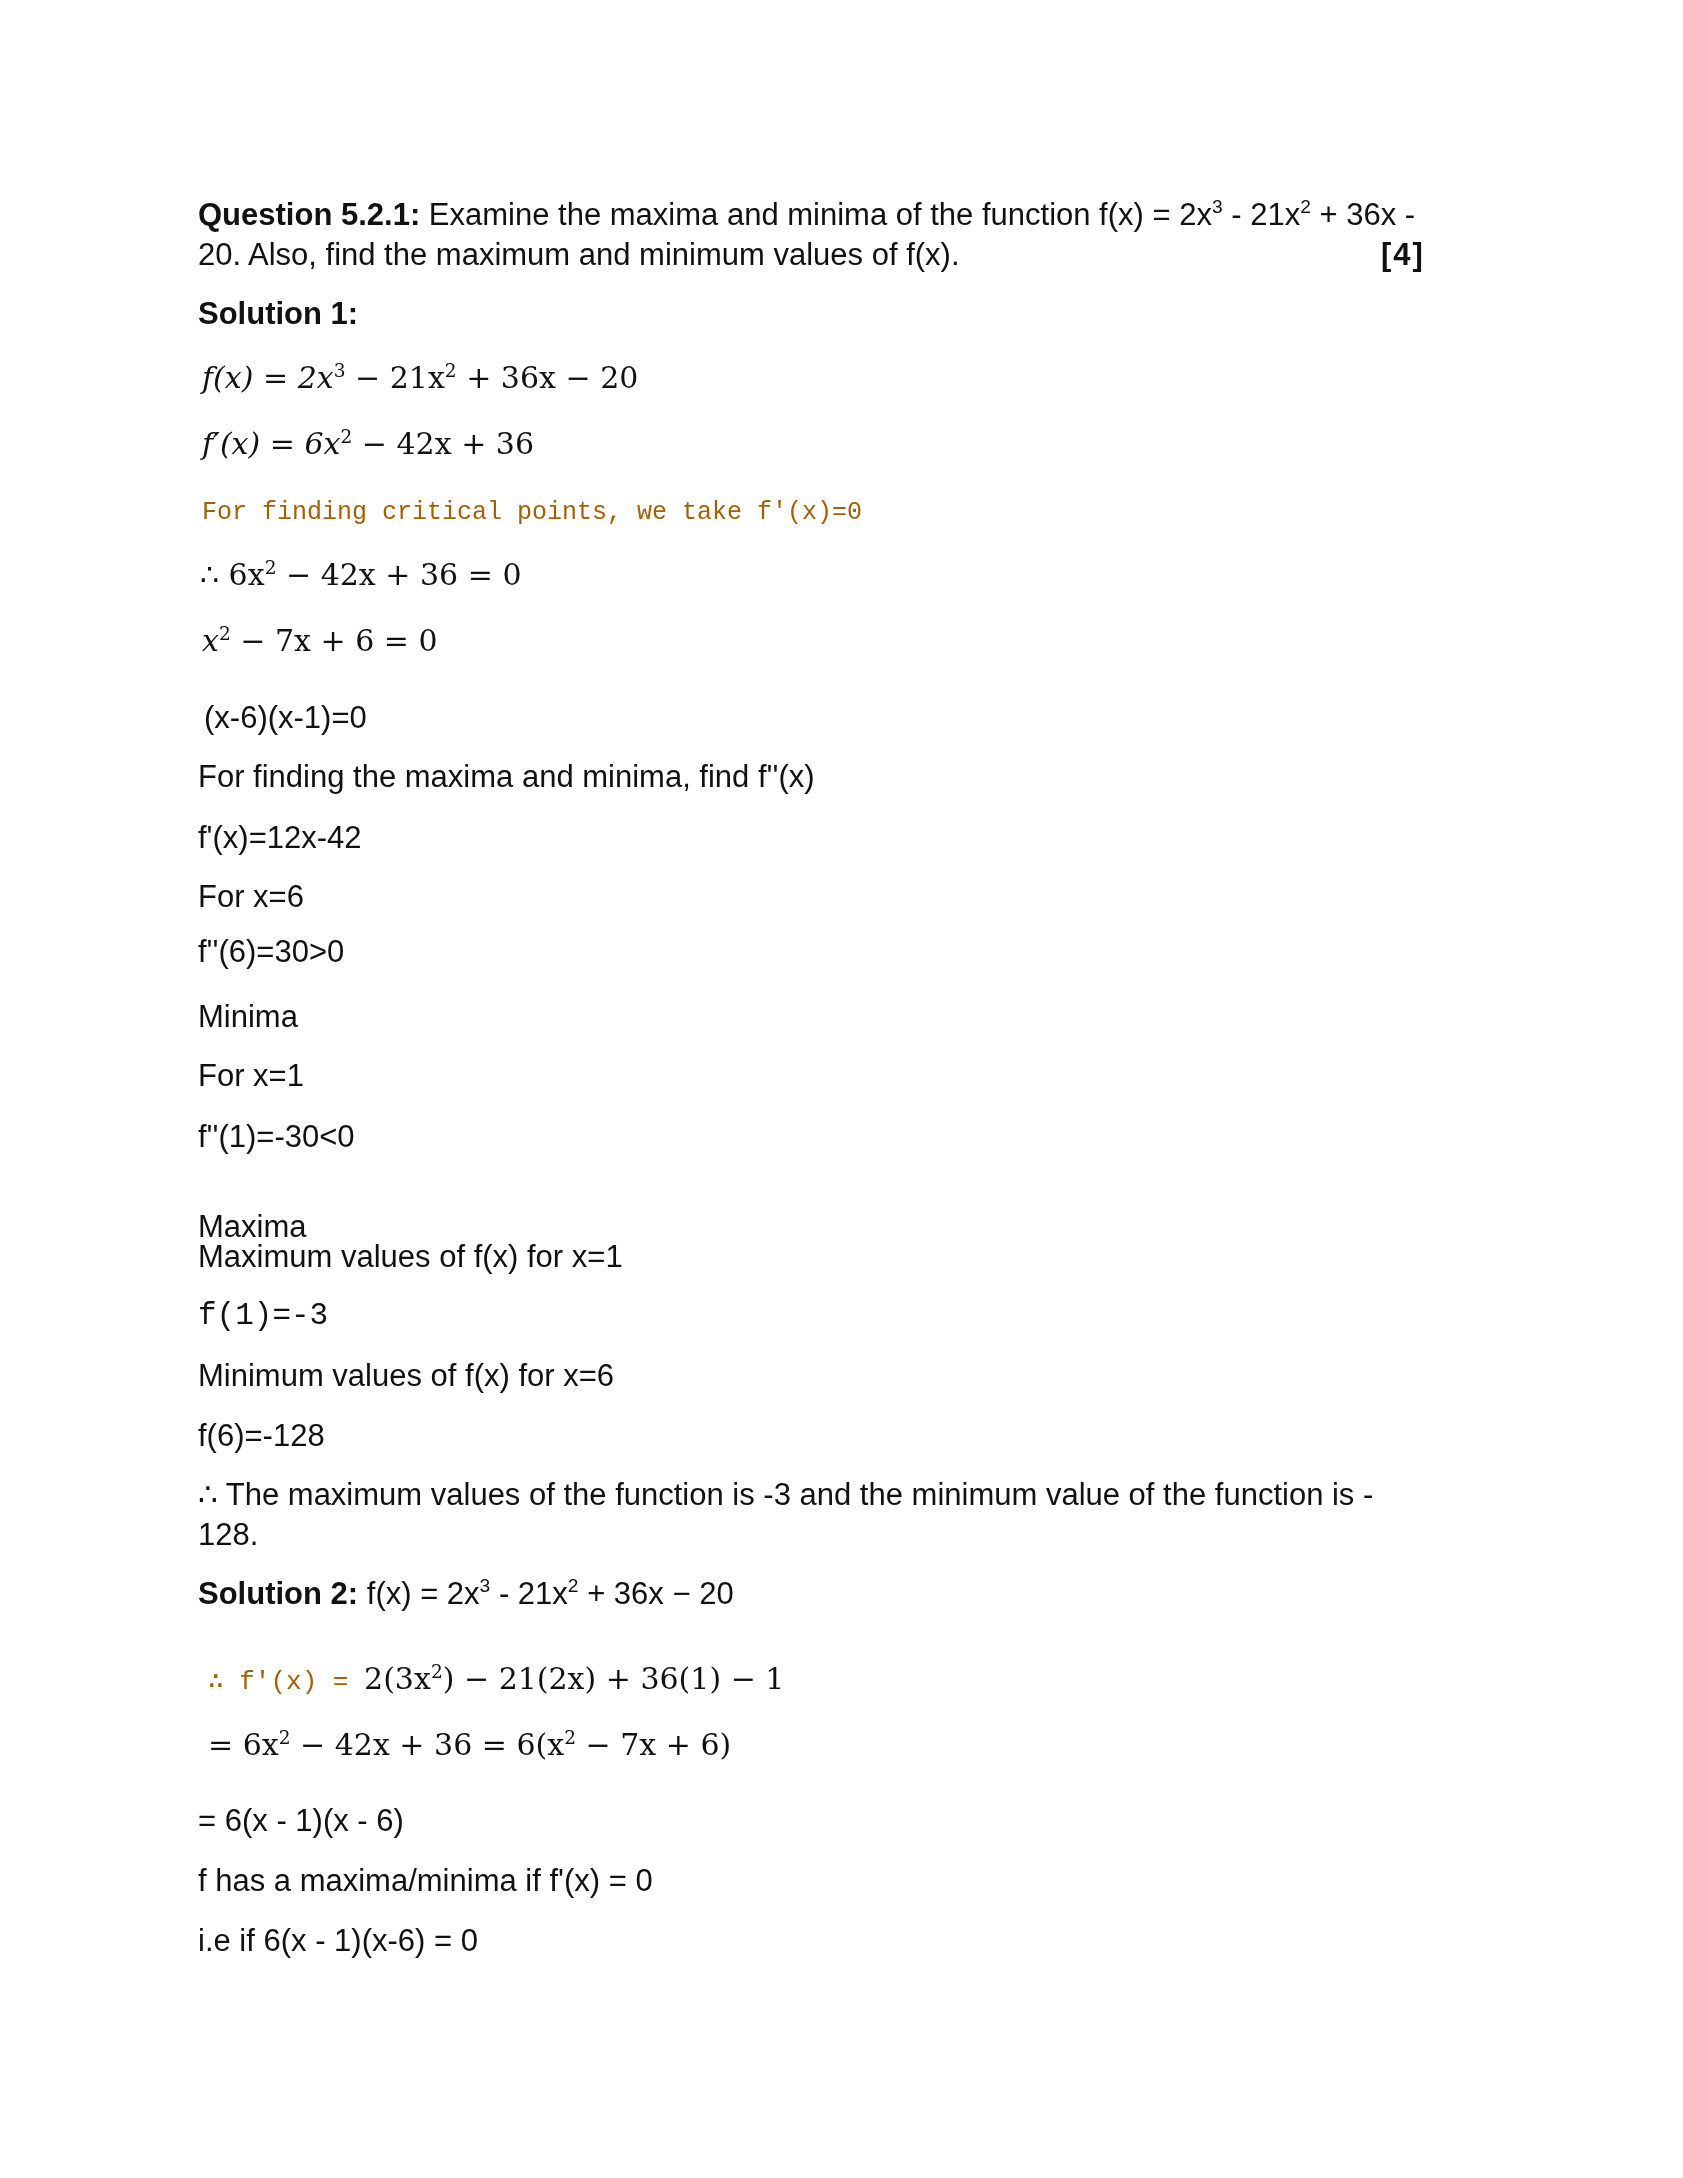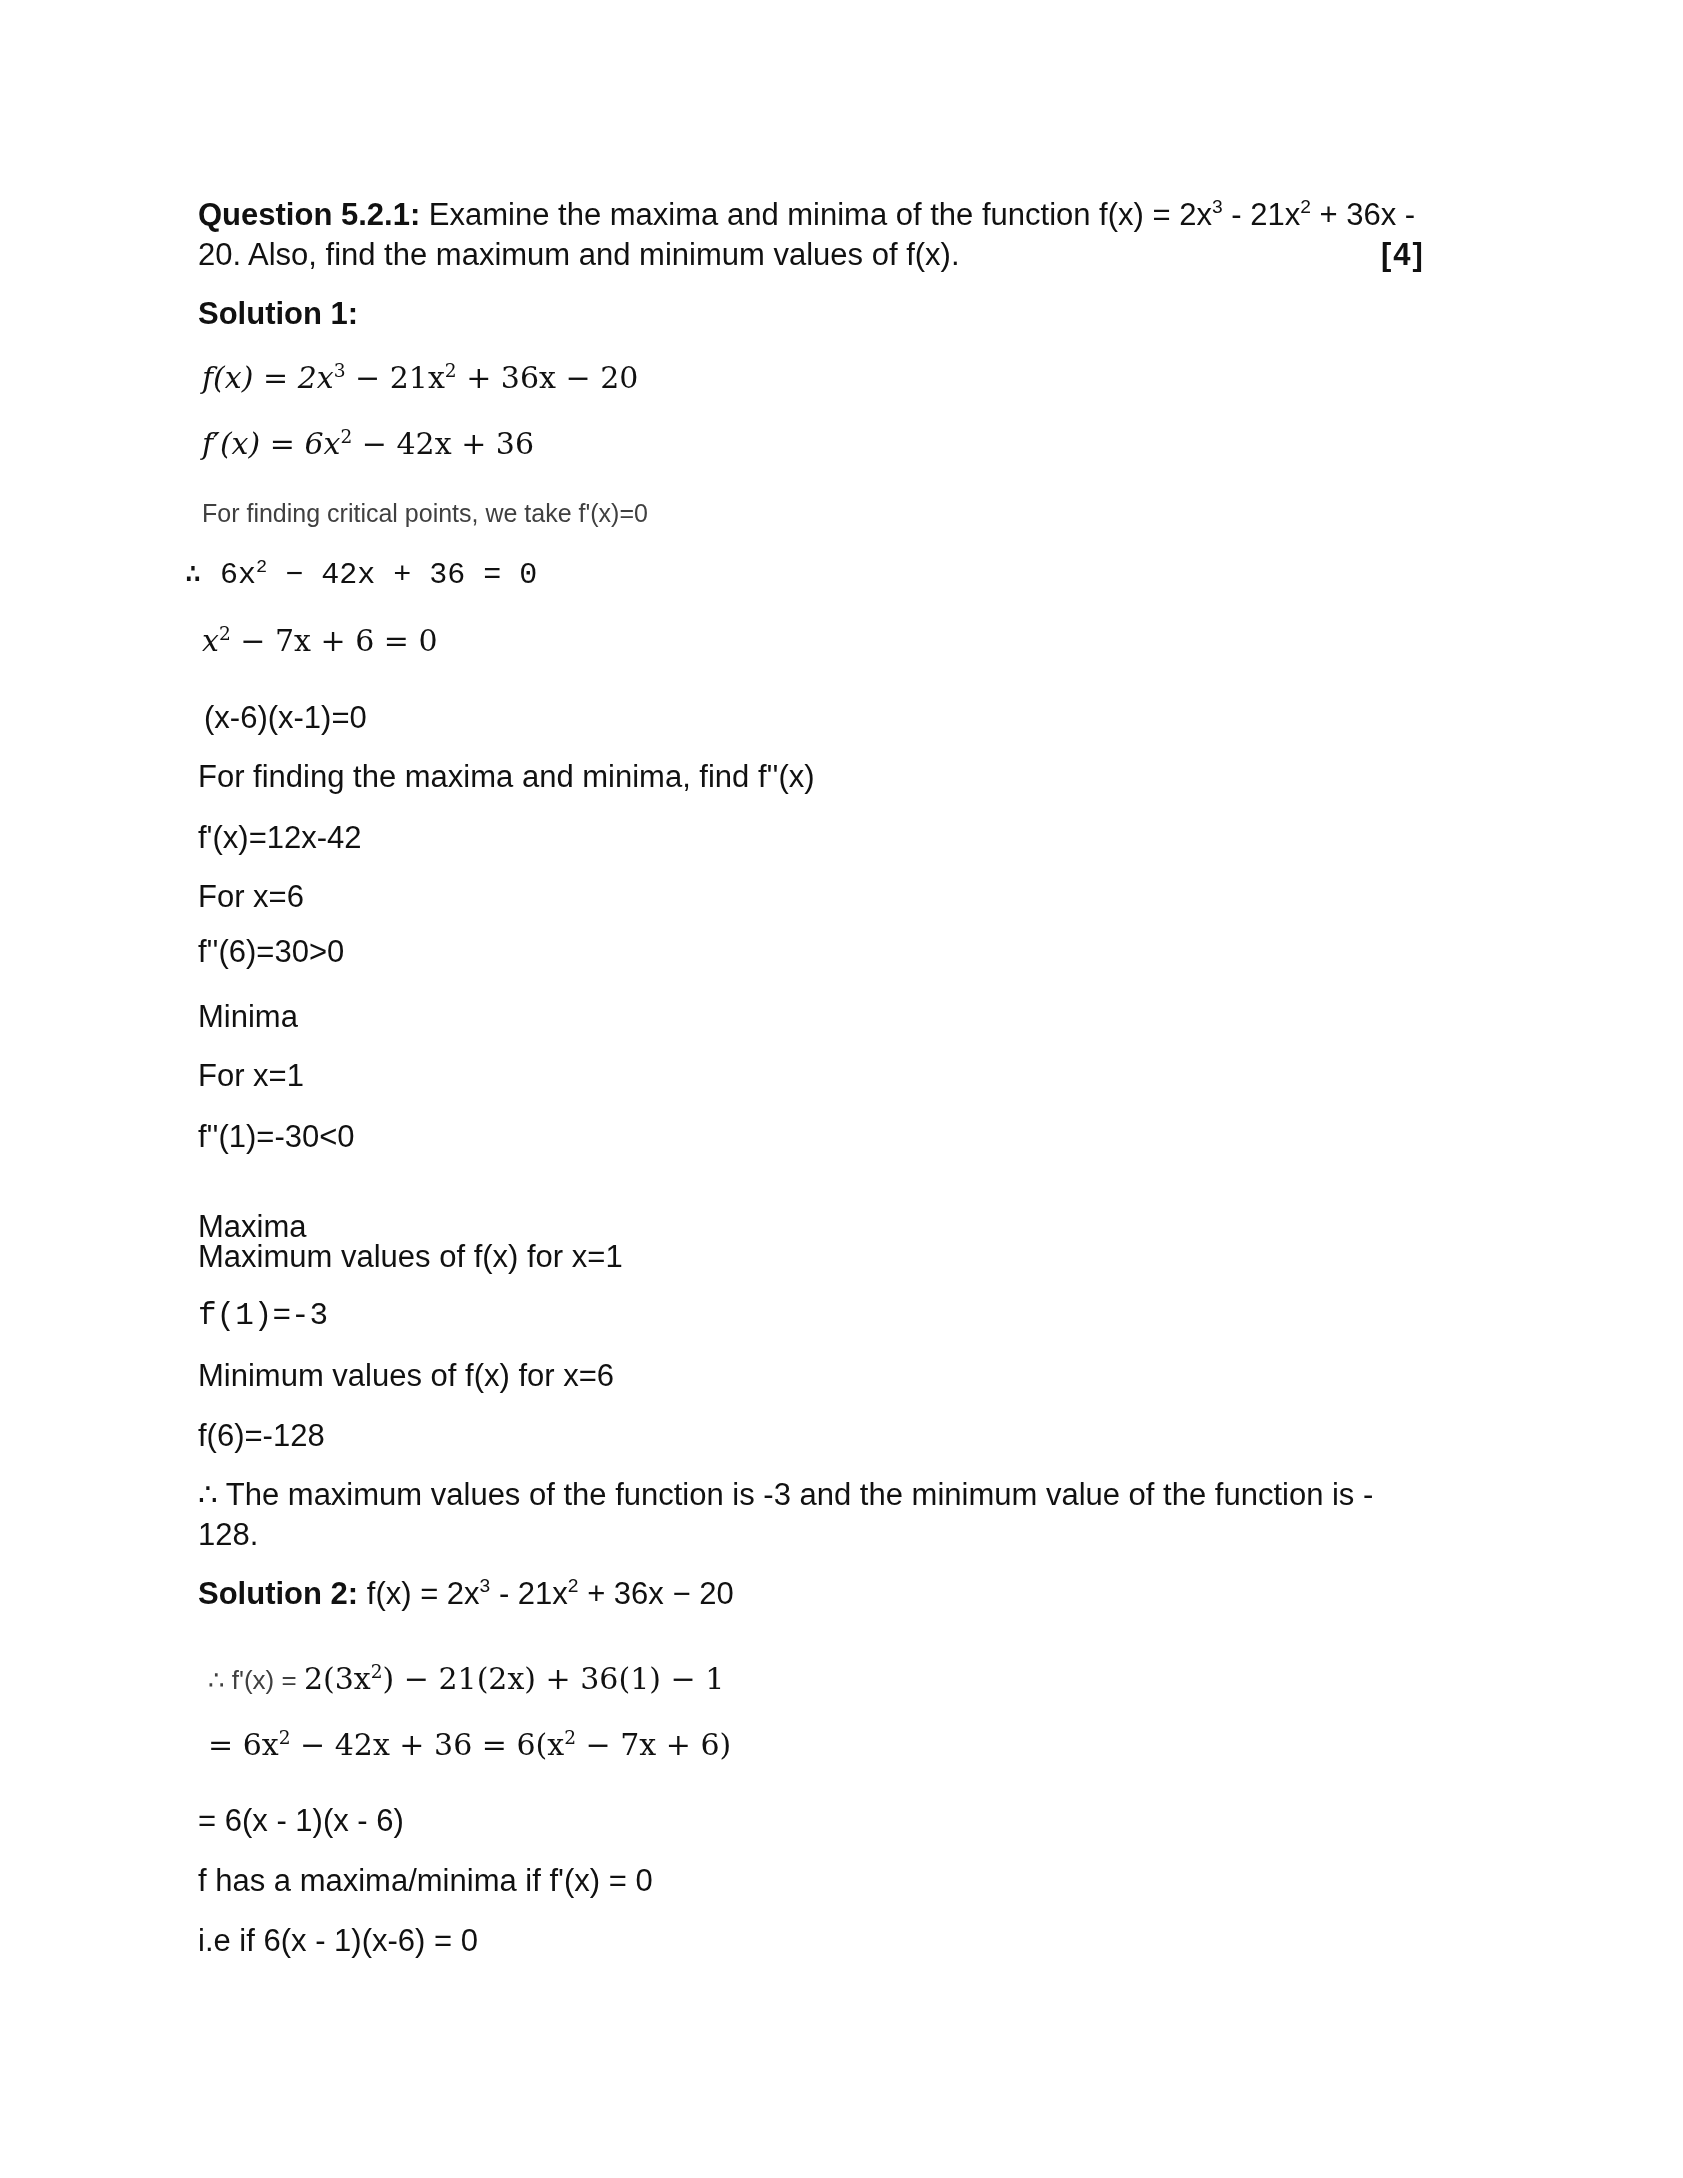--- a/index.html
+++ b/index.html
@@ -2,21 +2,21 @@
 <html><head>
 <meta charset="utf-8">
 <style>
   html, body { margin: 0; padding: 0; background: #ffffff; }
   body { width: 1683px; height: 2178px; position: relative; overflow: hidden; color: #111; font-family: "Liberation Sans", sans-serif; }
   .page { position: absolute; left: 0; top: 0; width: 1683px; height: 1769px; }
   .line { position: absolute; left: 198px; font-size: 31px; line-height: 40px; white-space: nowrap; }
   .bold { font-weight: bold; }
   .math { font-family: "DejaVu Serif", serif; font-size: 30px; }
   .math i { font-style: italic; }
-  .small { font-family: Liberation Sans, sans-serif; font-size: 25px; color: #404040; text-align: center; }
+  .small { font-family: Liberation Mono, monospace; font-size: 25px; color: #a16207; text-align: center; }
   sup { font-size: 0.62em; vertical-align: 0.6em; line-height: 0; }
   .marks { position: absolute; left: 1183px; font-weight: bold; letter-spacing: 2px; }
 </style>
 </head>
 <body>
 
 <div class="page">
 
   <div class="line" style="top:195px;">
     <span class="bold">Question 5.2.1:</span><span> Examine the maxima and minima of the function f(x) = 2x</span><sup>3</sup><span> - 21x</span><sup>2</sup><span> + 36x -</span>
@@ -28,21 +28,21 @@
 
   <div class="line bold" style="top:294px;">Solution 1:</div>
 
   <div class="line math" style="top:358px; left:202px;">
     <i>f(x) = 2x</i><sup>3</sup><span> − 21x</span><sup>2</sup><span> + 36x − 20</span>
   </div>
   <div class="line math" style="top:424px; left:202px;">
     <i>f′(x) = 6x</i><sup>2</sup><span> − 42x + 36</span>
   </div>
   <div class="line small" style="top:493px; left:202px;">For finding critical points, we take f'(x)=0</div>
-  <div class="line math" style="top:555px; left:184px;font-family:Liberation Mono, monospace;">
+  <div class="line math" style="top:555px; left:200px;">
     <span>∴ 6x</span><sup>2</sup><span> − 42x + 36 = 0</span>
   </div>
   <div class="line math" style="top:621px; left:202px;">
     <i>x</i><sup>2</sup><span> − 7x + 6 = 0</span>
   </div>
   <div class="line" style="top:698px; left:204px;">(x-6)(x-1)=0</div>
 
   <div class="line" style="top:757px;">For finding the maxima and minima, find f''(x)</div>
   <div class="line" style="top:818px;">f'(x)=12x-42</div>
   <div class="line" style="top:877px;">For x=6</div>

